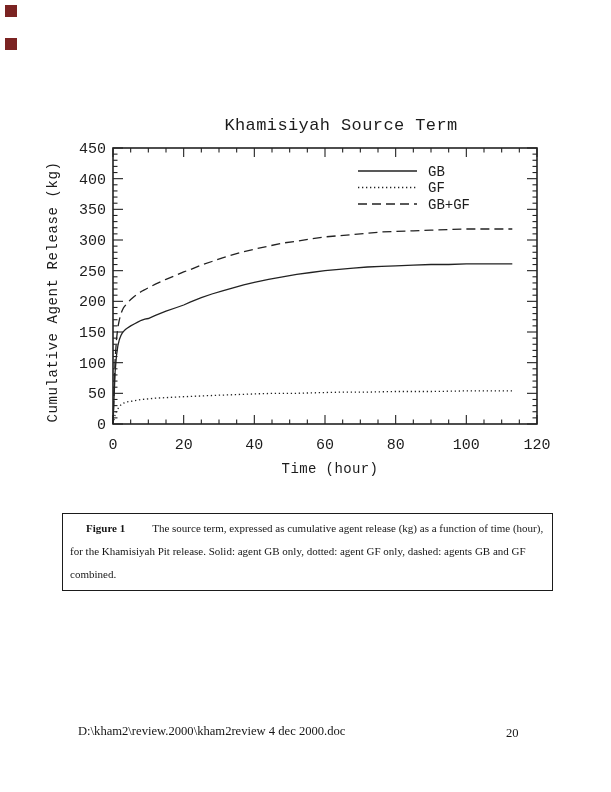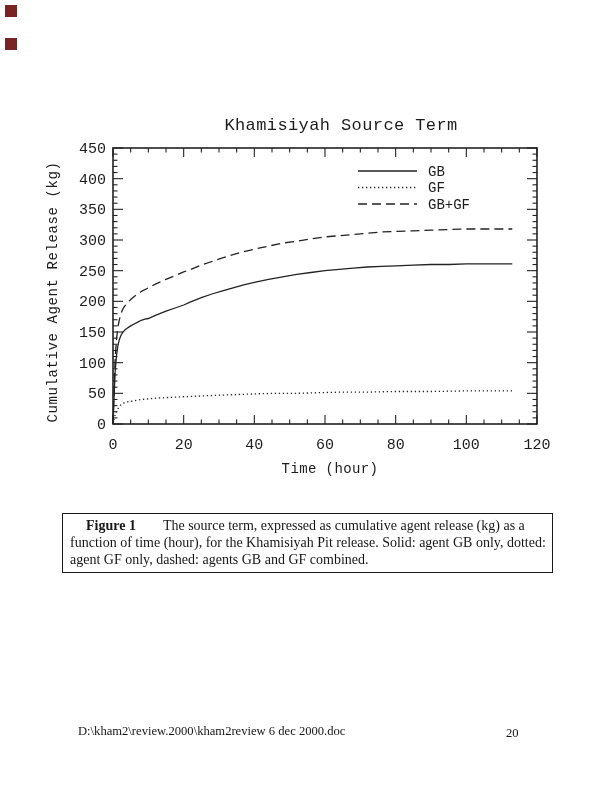--- a/index.html
+++ b/index.html
@@ -9,21 +9,21 @@
   }
   .stamp{position:absolute;width:12px;height:12px;left:5px;}
   .stamp-1{top:5px;}
   .stamp-2{top:38px;}
   #chart{position:absolute;left:0;top:0;width:611px;height:792px;}
   .caption-box{
     position:absolute;left:62px;top:513px;width:476px;min-height:48px;
     border:1.6px solid #1b1b1b;padding:3px 6px 4px 7px;
   }
   .caption-box p{
-    margin:0;font-size:14px;line-height:17px;text-indent:16px;color:#161616;
+    margin:0;font-size:11px;line-height:23px;text-indent:16px;color:#161616;
   }
   .cap-gap{display:inline-block;width:27px;}
   .footer{position:absolute;left:0;top:724px;width:611px;font-size:12.6px;color:#161616;}
   .doc-path{position:absolute;left:78px;top:0;white-space:pre;}
   .page-num{position:absolute;left:506px;top:2px;}
 </style>
 </head>
 <body>
 
 <div class="stamp stamp-1" style="background: rgb(123, 35, 34);"></div>
@@ -208,15 +208,15 @@
       <line x1="358" y1="204" x2="417" y2="204" stroke="#222222" stroke-width="1.3" stroke-dasharray="9 5"></line>
       <text fill="#1c1c1c" font-family="&quot;Liberation Mono&quot;, monospace" x="428" y="208.5" font-size="14">GB+GF</text>
     </g>
   </svg>
 
 <div class="caption-box">
   <p><b>Figure 1</b><span class="cap-gap"></span><span>The source term, expressed as cumulative agent release (kg) as a function of time (hour), for the Khamisiyah Pit release.  Solid: agent GB only, dotted: agent GF only, dashed: agents GB and GF combined.</span></p>
 </div>
 
 <div class="footer">
-  <span class="doc-path">D:\kham2\review.2000\kham2review 6 dec 2000.doc</span>
+  <span class="doc-path">D:\kham2\review.2000\kham2review 4 dec 2000.doc</span>
   <span class="page-num">20</span>
 </div>
 
 </body></html>

